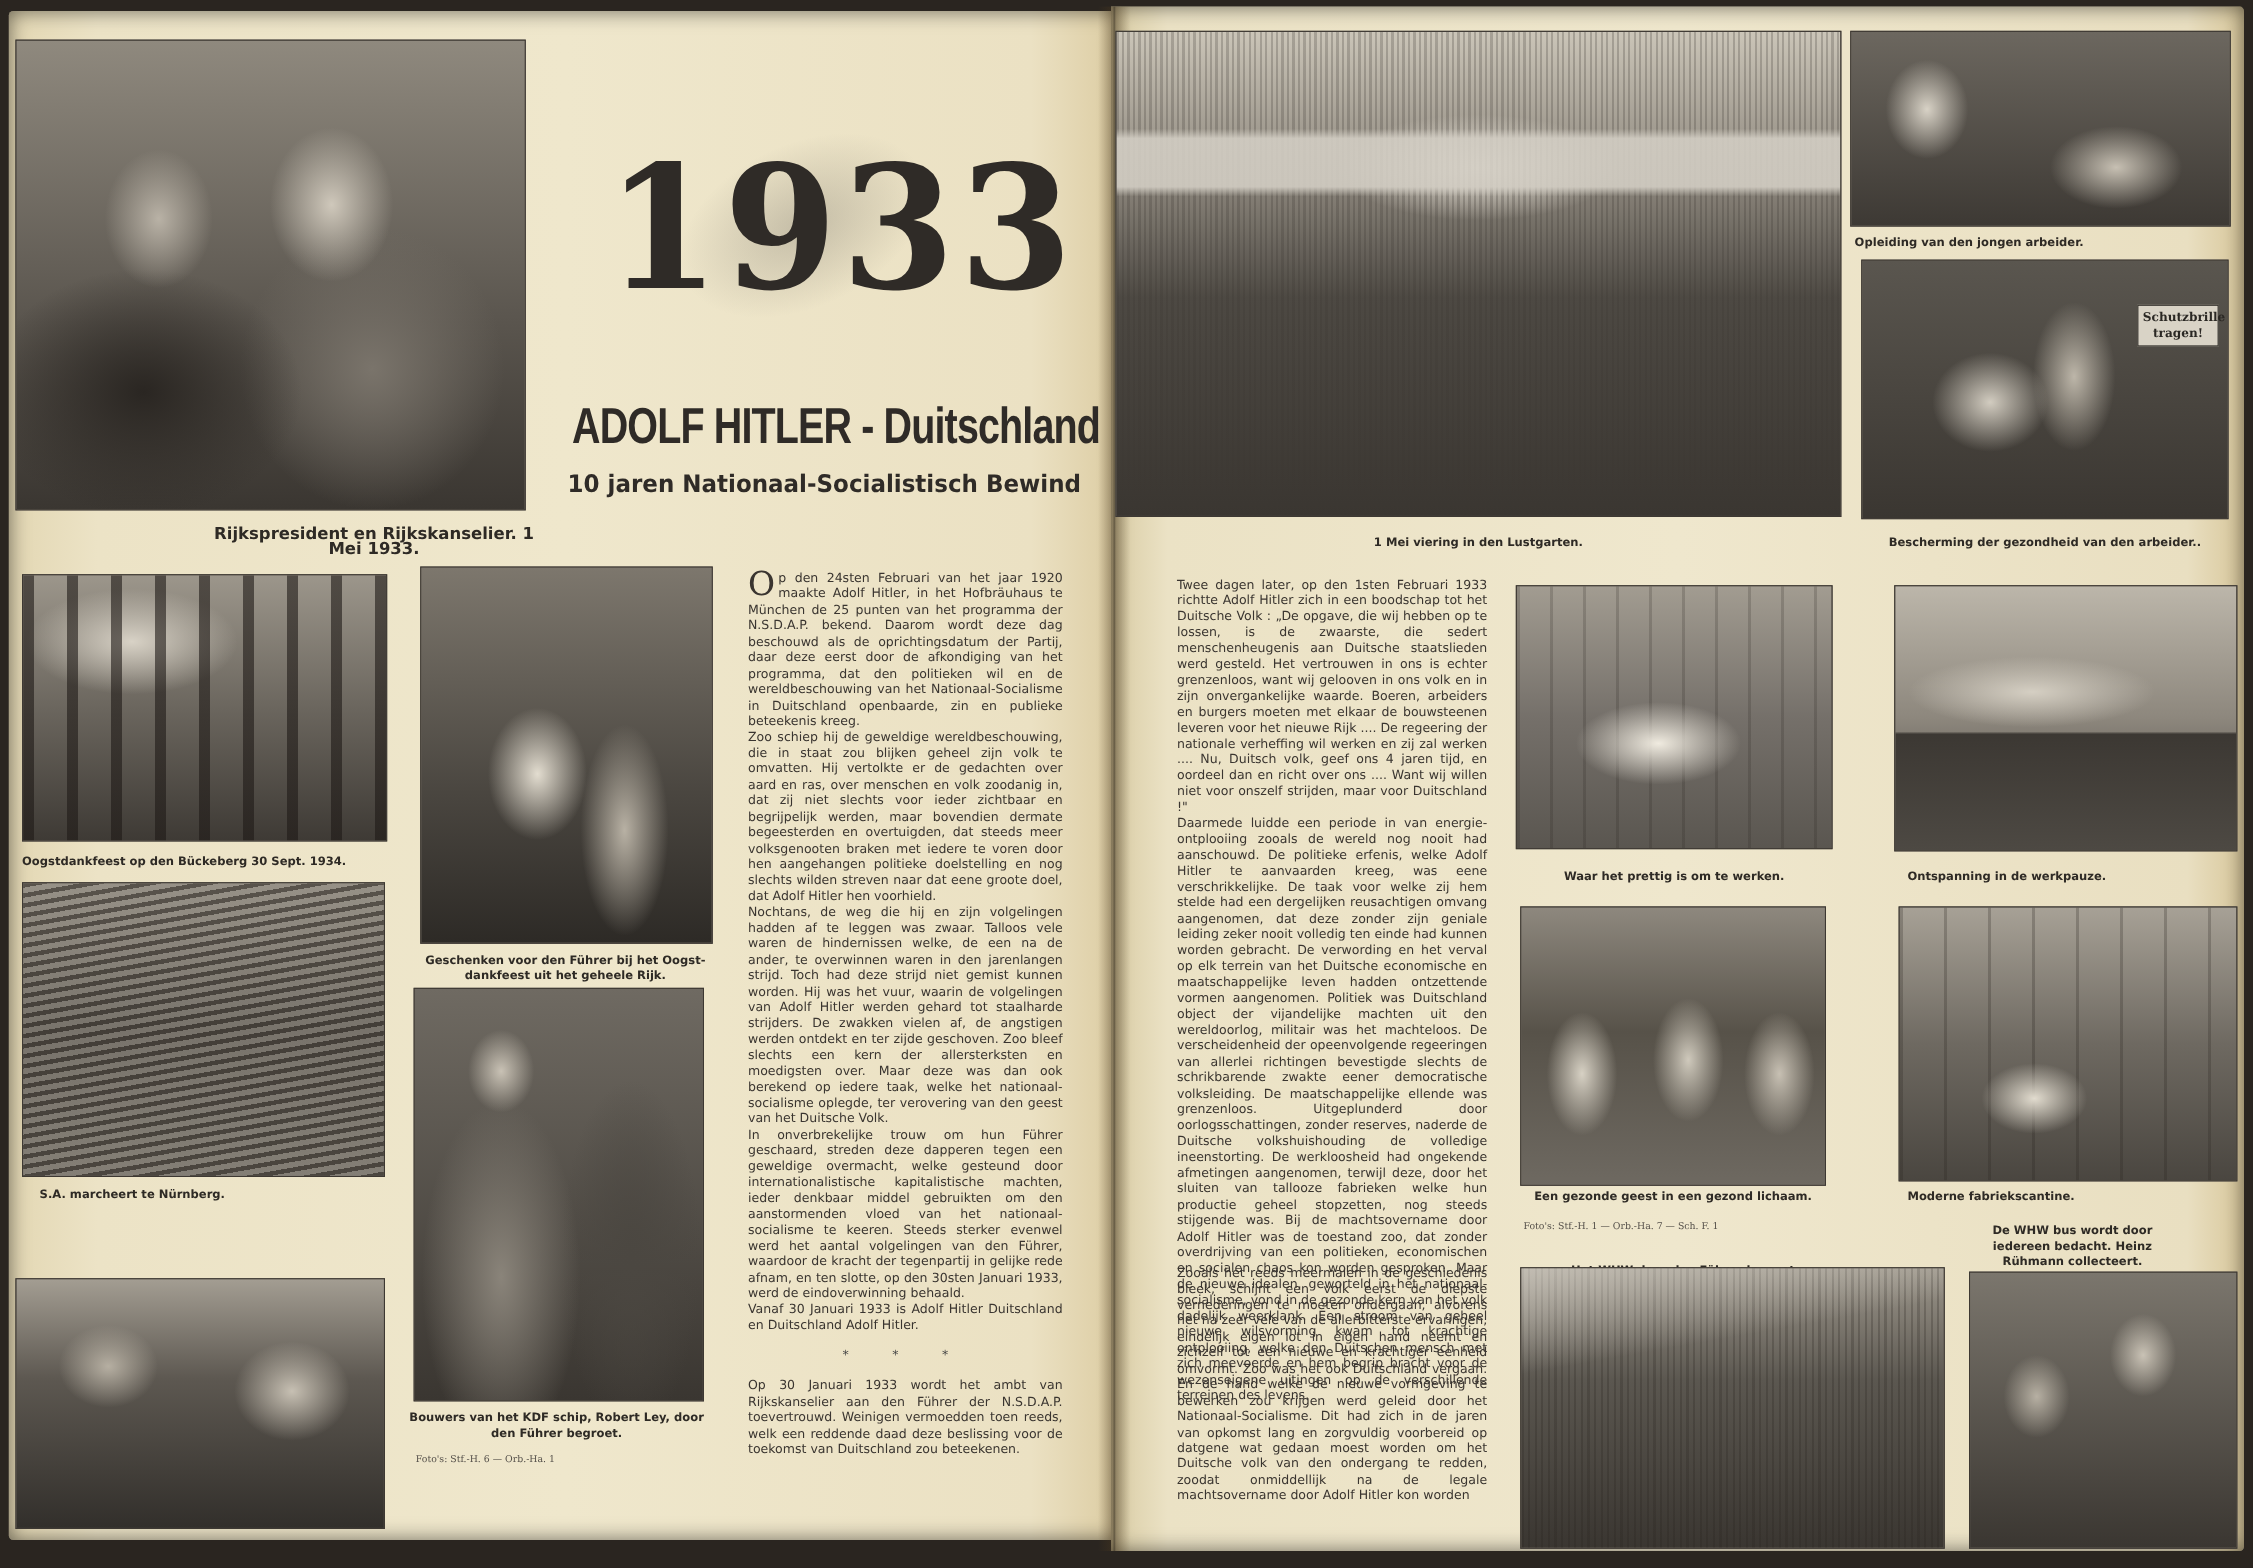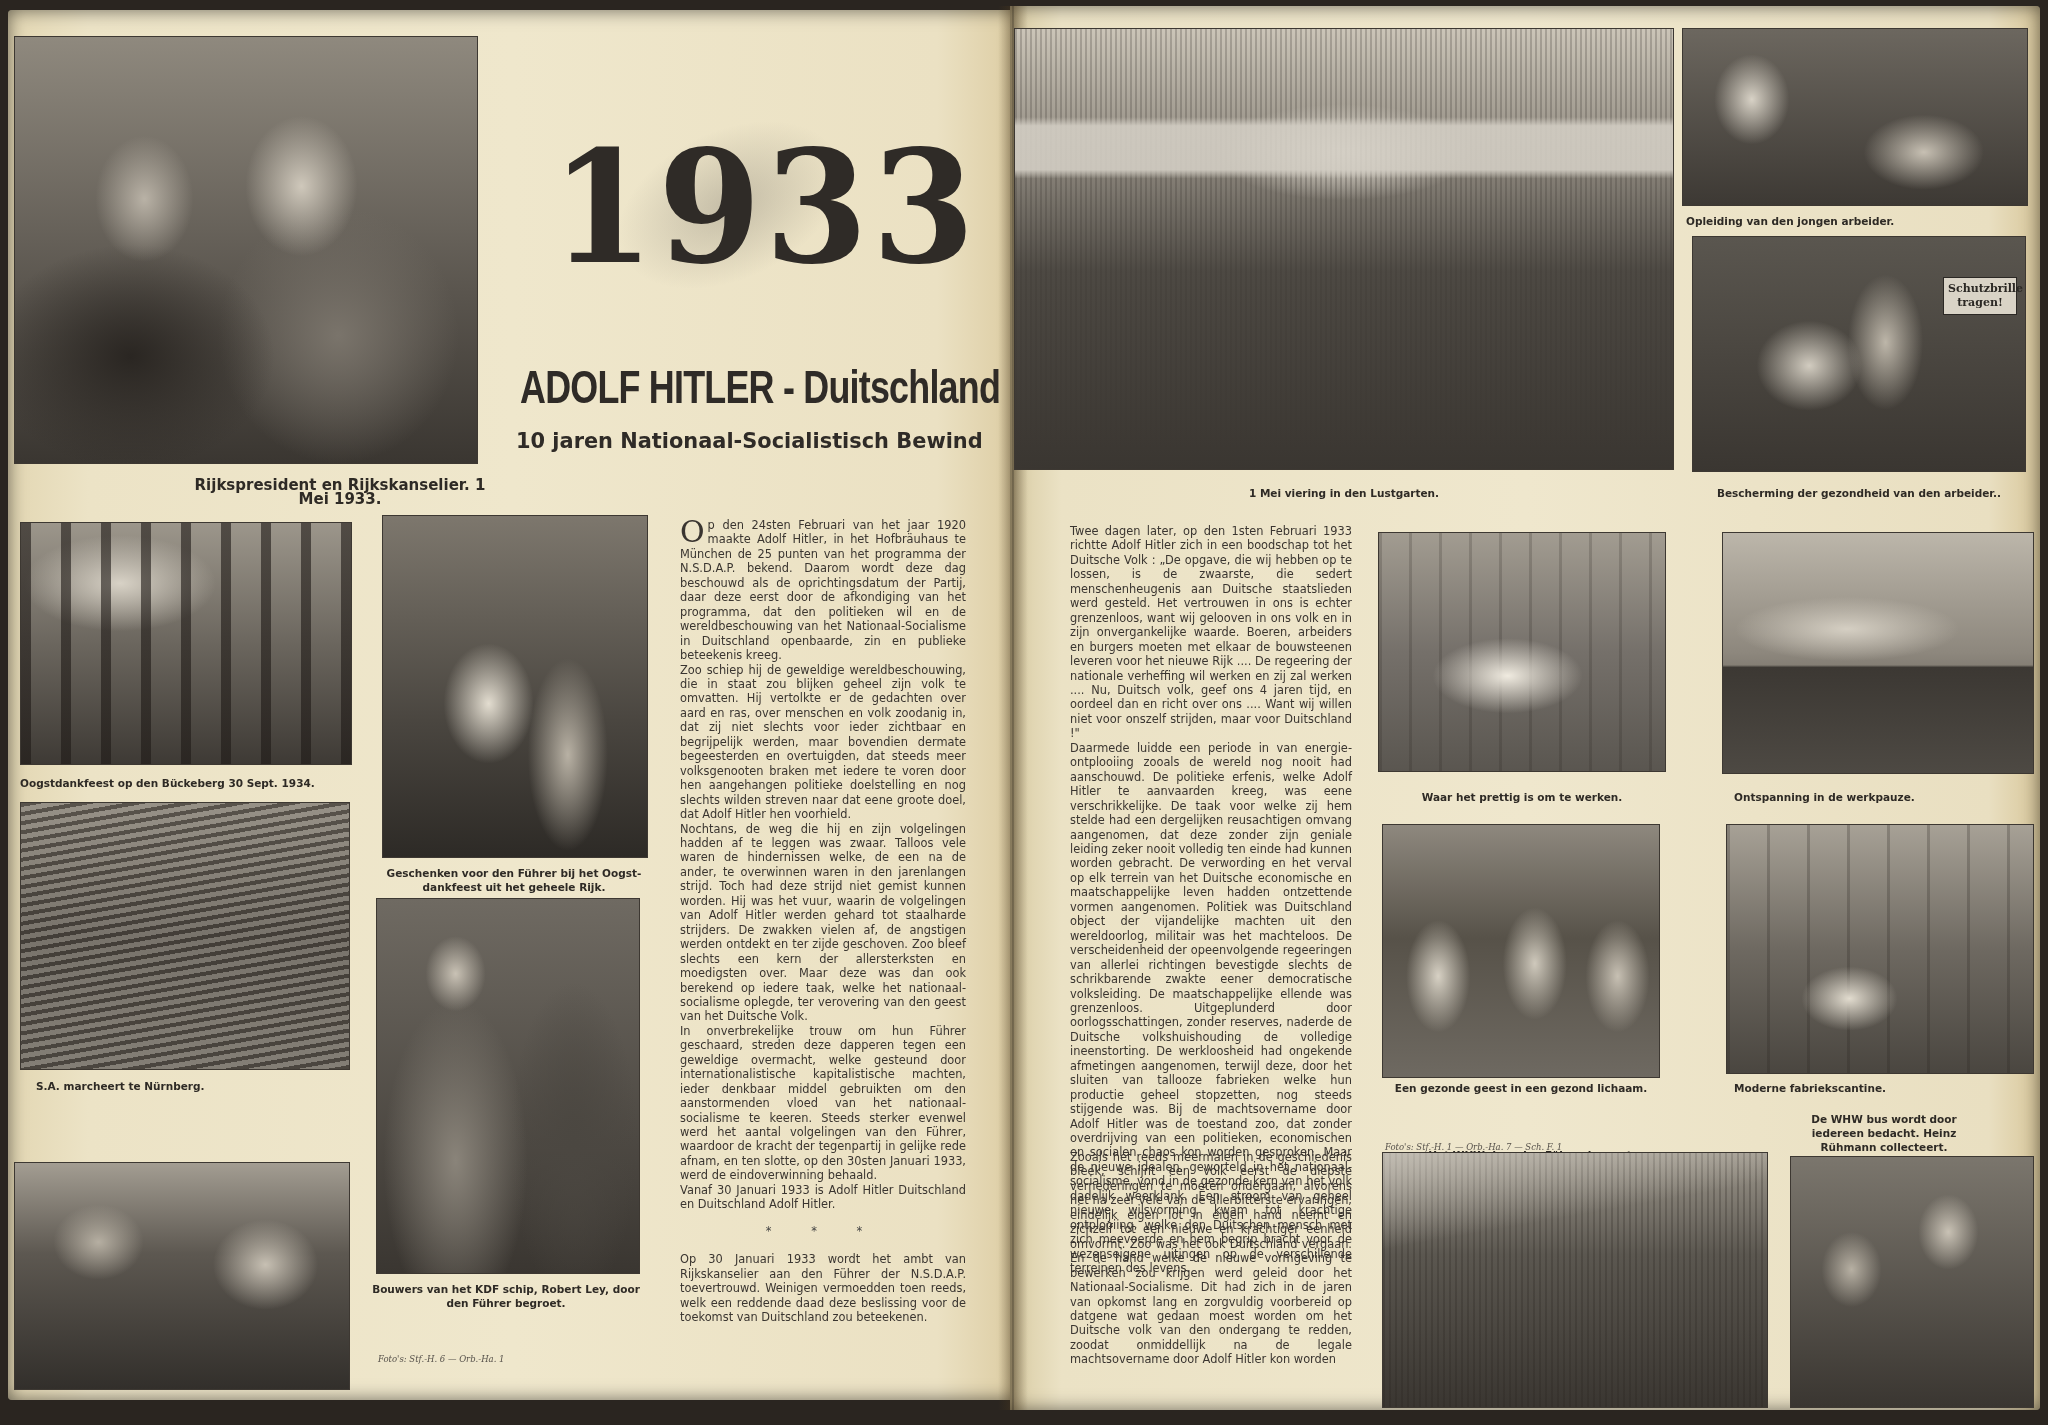--- a/index.html
+++ b/index.html
@@ -38,24 +38,22 @@
     font-size: 10.5px;
     line-height: 14px;
     color: #2e2a25;
     text-align: center;
   }
   .caption.right-al { text-align: left; }
   .caption.left-al { text-align: left; }
   .credit {
     position: absolute;
     font-family: "DejaVu Serif", serif;
-    font-style: italic;
     font-size: 8.5px;
     color: #55504a;
-    margin-top: 32px;
   }
   .body-text {
     position: absolute;
     font-family: "DejaVu Sans", sans-serif;
     font-size: 11.4px;
     line-height: 14.45px;
     color: #3a3530;
     text-align: justify;
   }
   .body-text p { margin: 0; }

